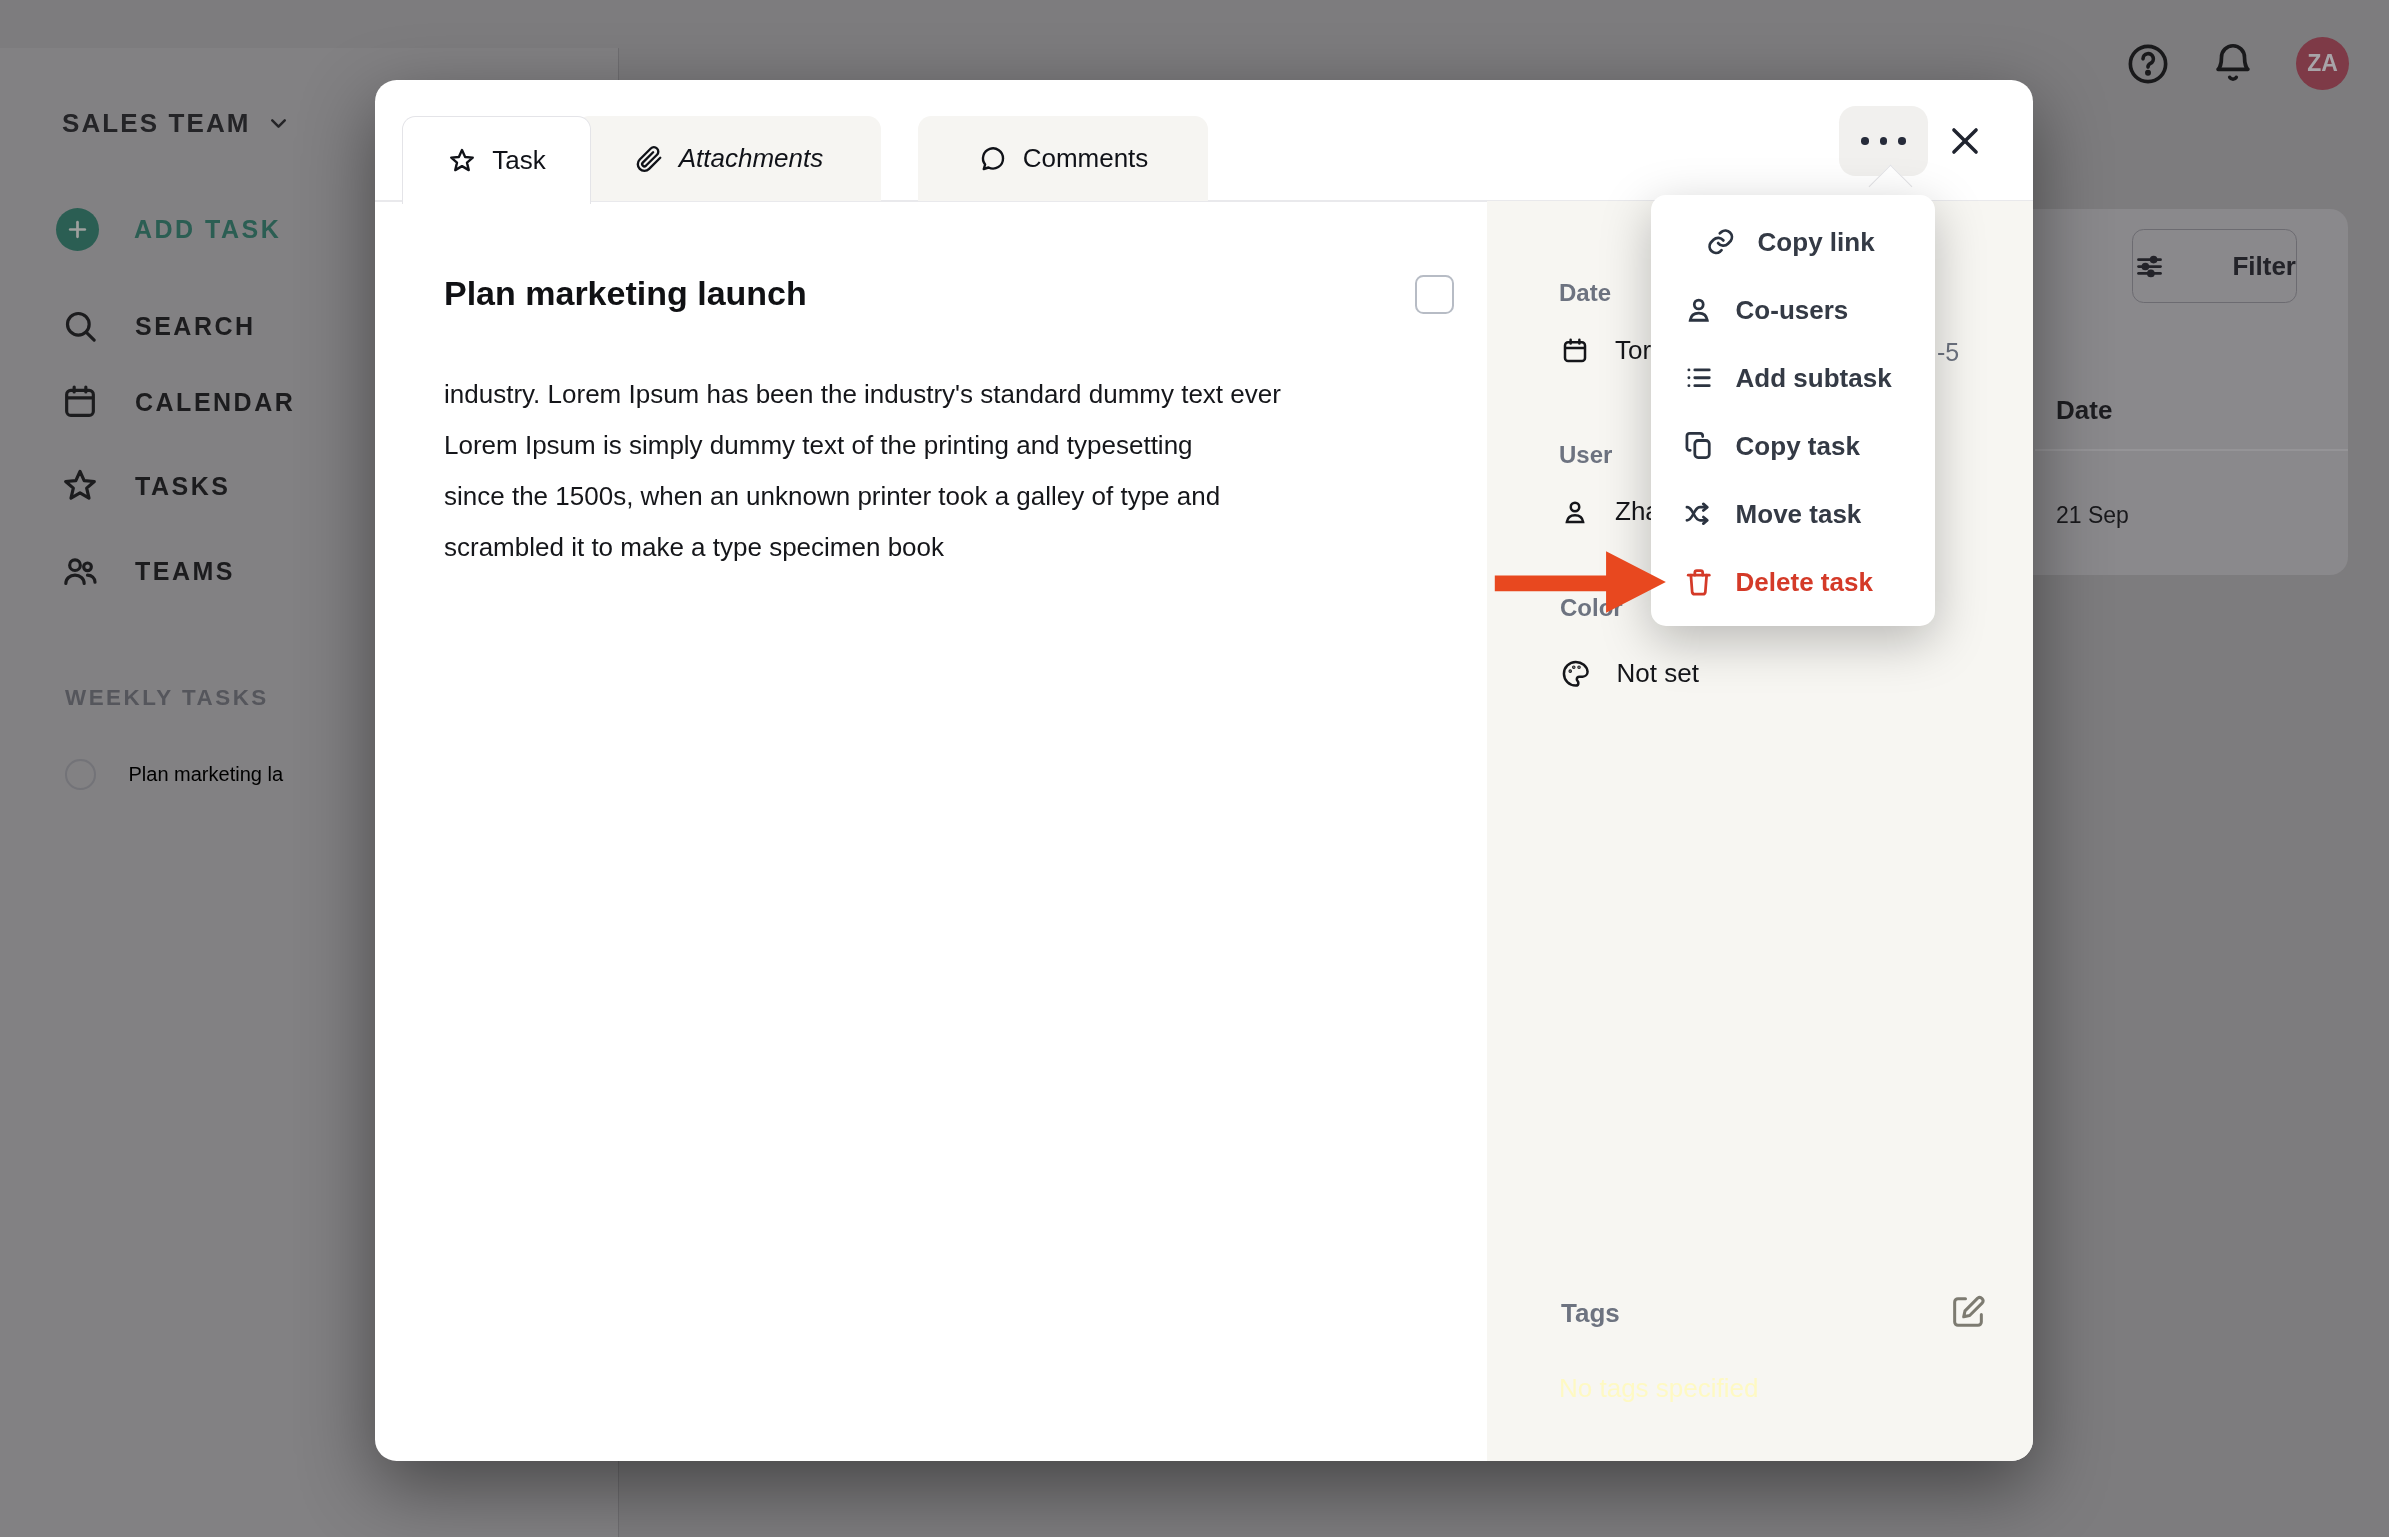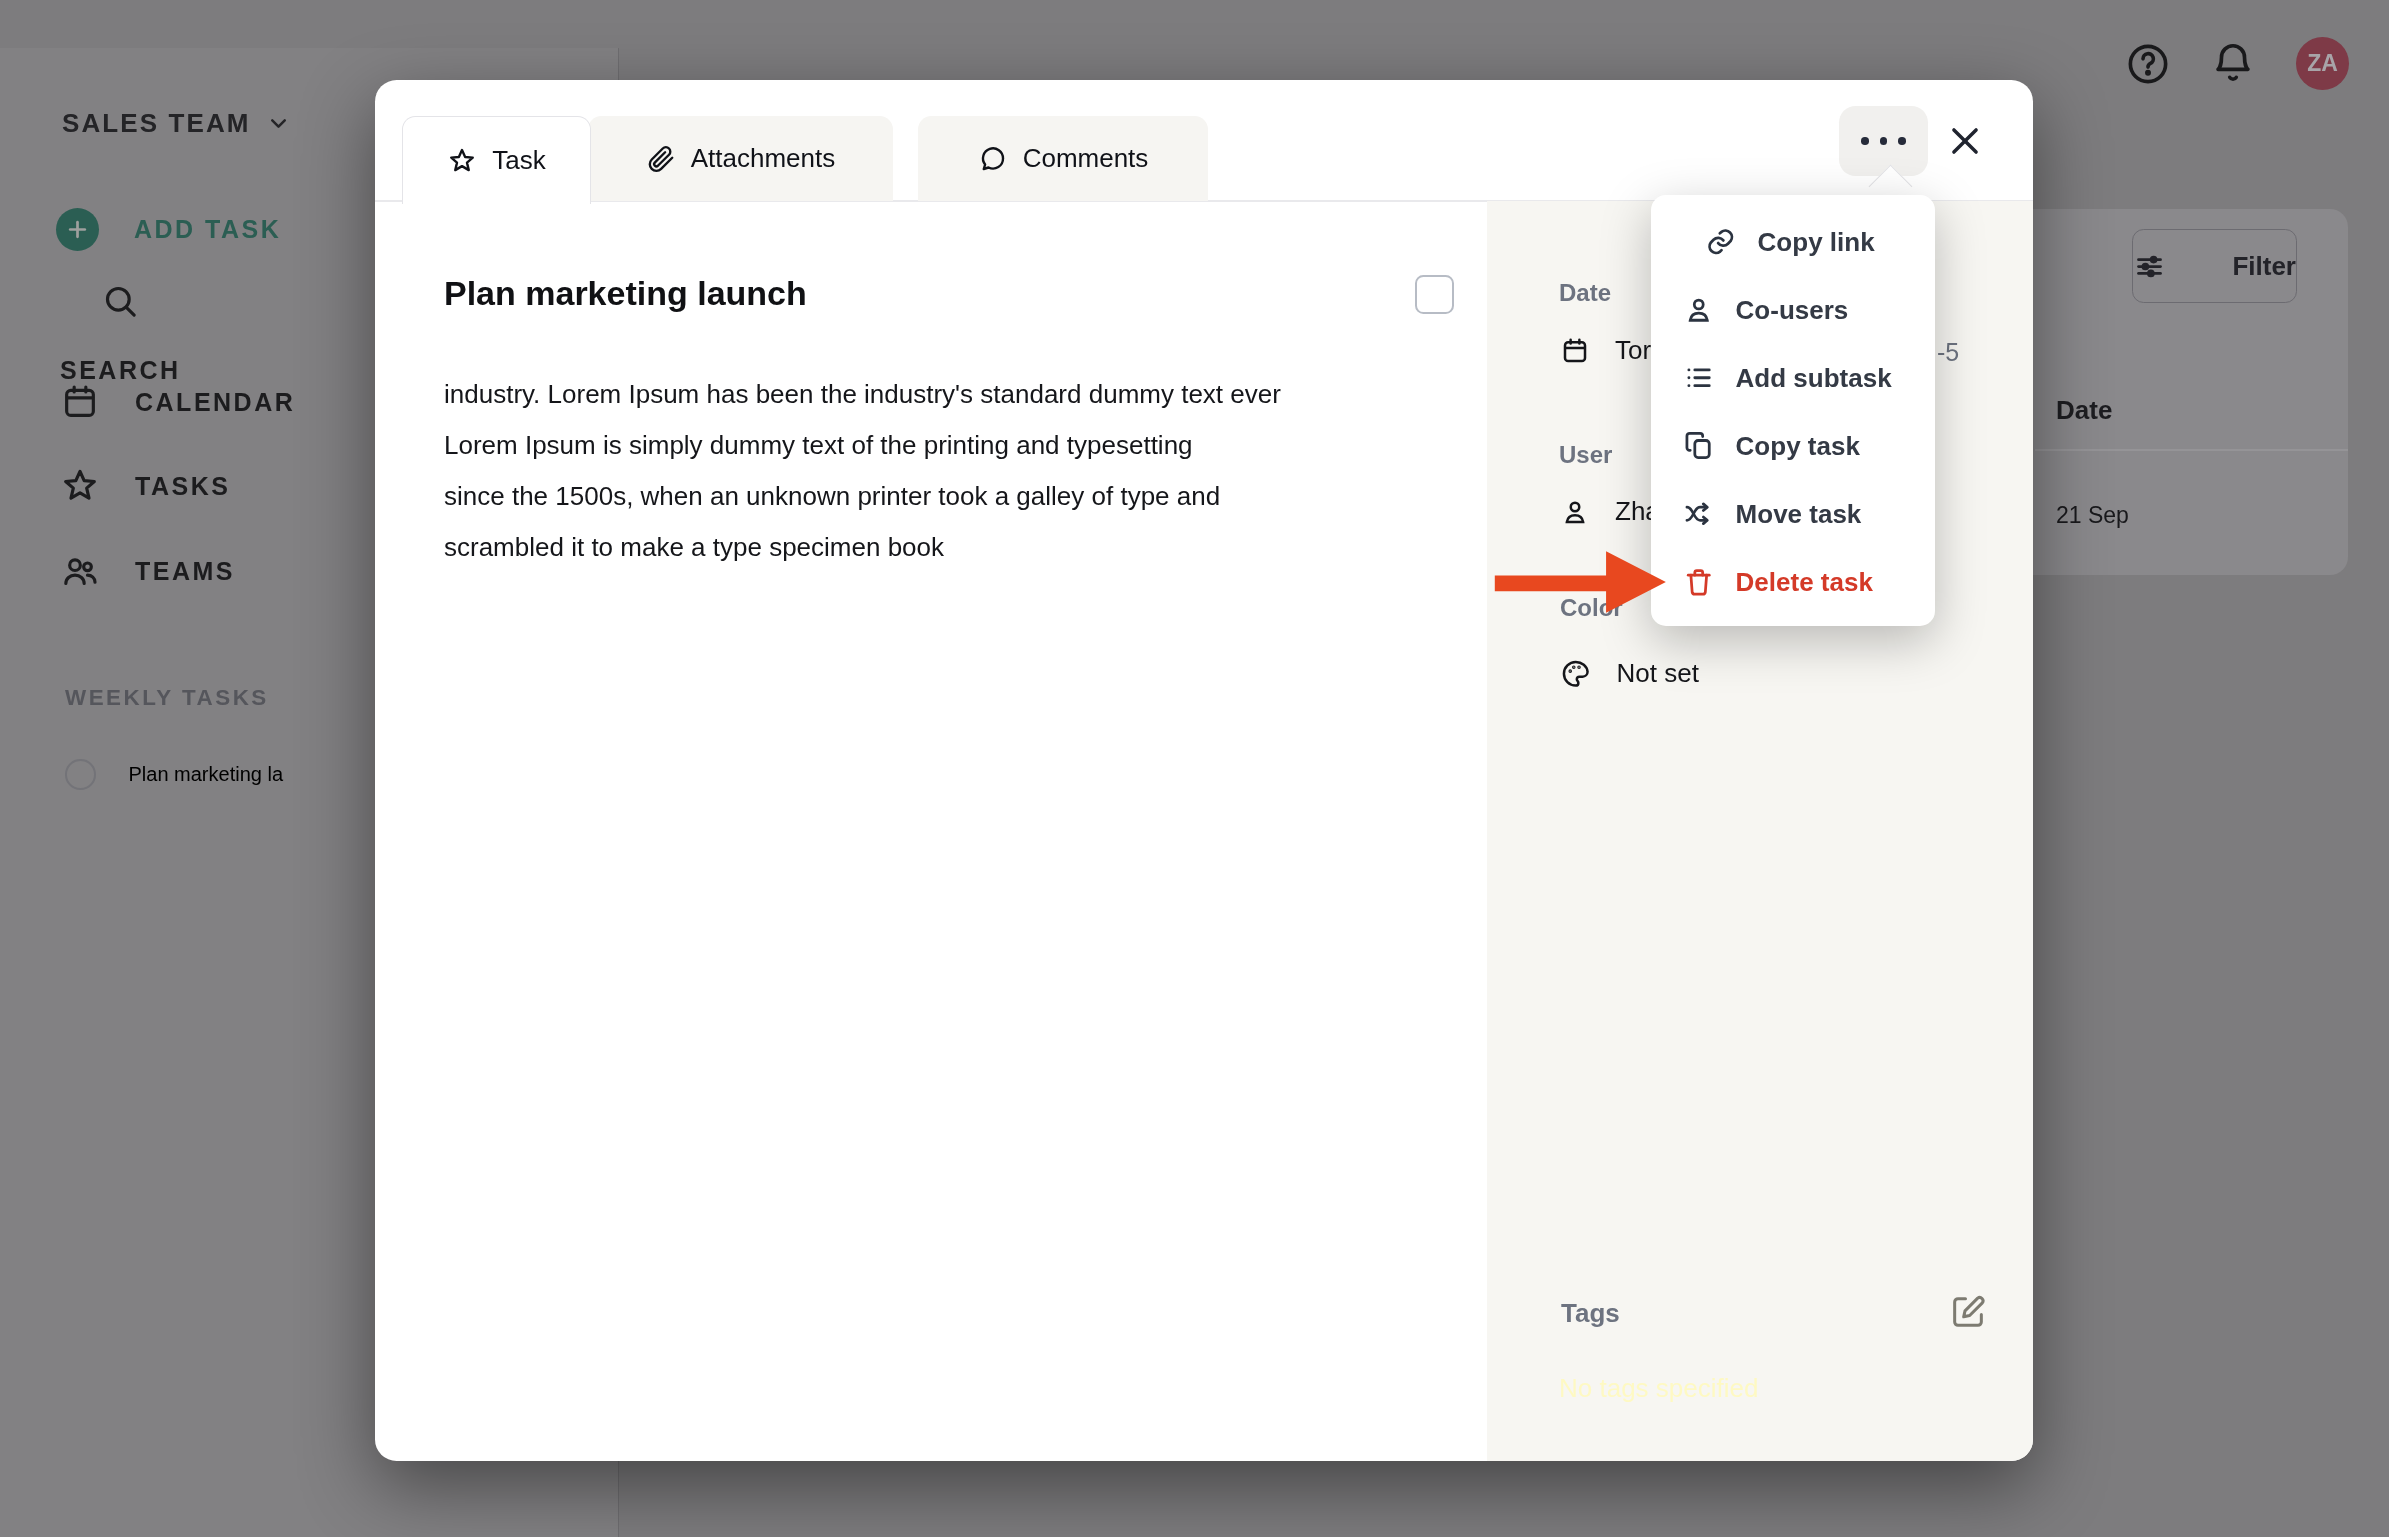--- a/index.html
+++ b/index.html
@@ -36,21 +36,21 @@
   #avatar{left:2296px;top:37px;width:53px;height:53px;border-radius:50%;background:#7e3a47;
           display:flex;align-items:center;justify-content:center;color:#a8a4a8;font-size:23px;font-weight:700;}
 
   
   #modal{left:375px;top:80px;width:1658px;height:1381px;background:#ffffff;border-radius:21.6px;
          box-shadow:0 25px 75px rgba(0,0,0,0.45);}
   #tab-border{left:375px;top:200px;width:1658px;height:1.7px;background:#e9e9ec;}
   .tab{top:116px;height:85px;border-radius:13.3px 13.3px 0 0;display:flex;align-items:center;justify-content:center;gap:15px;
        font-size:26px;color:#101218;font-weight:500;}
   .tab-active{left:402px;width:187px;background:#fff;border:1.7px solid #e4e4e8;border-bottom:none;z-index:3;height:87px;}
-  .tab-attachments{left:588px;width:305px;background:#f6f5f2;}
+  .tab-attachments{left:576px;width:305px;background:#f6f5f2;font-style:italic;}
   .tab-comments{left:918px;width:290px;background:#f6f5f2;}
   #more-btn{left:1839px;top:106px;width:89px;height:70px;border-radius:16.6px;background:#f1f0ee;
             display:flex;align-items:center;justify-content:center;gap:10.8px;}
   #more-btn i{width:7.5px;height:7.5px;border-radius:50%;background:#262b3a;}
   #close-btn{left:1943px;top:119px;width:43px;height:43px;color:#20242f;display:flex;align-items:center;justify-content:center;}
 
   #task-title{left:444px;top:274px;font-size:34px;font-weight:600;color:#101114;}
   #title-checkbox{left:1415px;top:275px;width:35px;height:35px;border:2.5px solid #b7bcc5;border-radius:8.3px;background:#fff;}
   #description{left:444px;top:369px;color:#15161a;font-size:26px;line-height:51px;}
   #description div{white-space:nowrap;}
@@ -105,21 +105,21 @@
     <div class="abs sb-row addtask" style="left:56px;top:160px;">
       <span class="add-circle">
         <svg width="25" height="25" viewBox="0 0 24 24" fill="none" stroke="currentColor" stroke-width="2.6" stroke-linecap="round">
             <line x1="12" y1="5" x2="12" y2="19"></line>
             <line x1="5" y1="12" x2="19" y2="12"></line>
           </svg>
       </span>
       <span class="sb-label">ADD TASK</span>
     </div>
 
-    <div class="abs sb-row" style="left:60px;top:233px;flex-direction:column;">
+    <div class="abs sb-row" style="left:60px;top:258px;">
       <span>
         <svg width="40" height="40" viewBox="0 0 24 24" fill="none" stroke="currentColor" stroke-width="1.9" stroke-linecap="round">
             <circle cx="11" cy="11" r="6.5"></circle>
             <line x1="15.8" y1="15.8" x2="20.5" y2="20.5"></line>
           </svg>
       </span>
       <span class="sb-label">SEARCH</span>
     </div>
 
     <div class="abs sb-row" style="left:60px;top:334px;">

